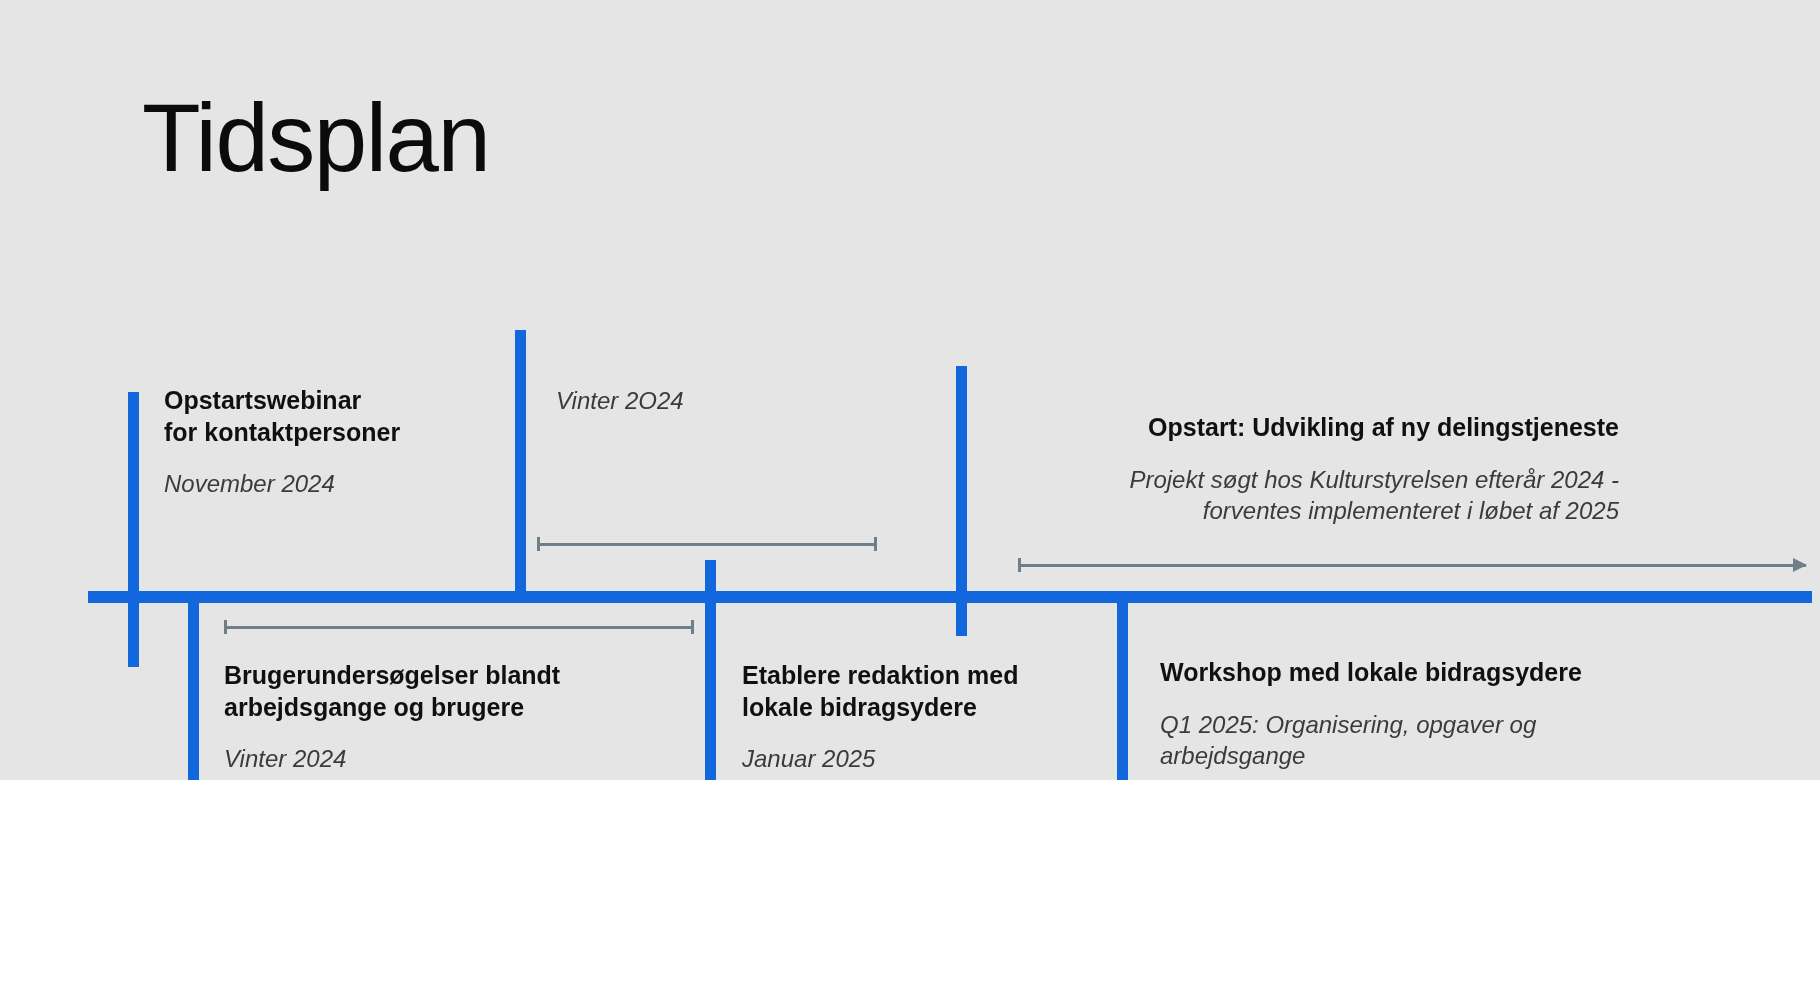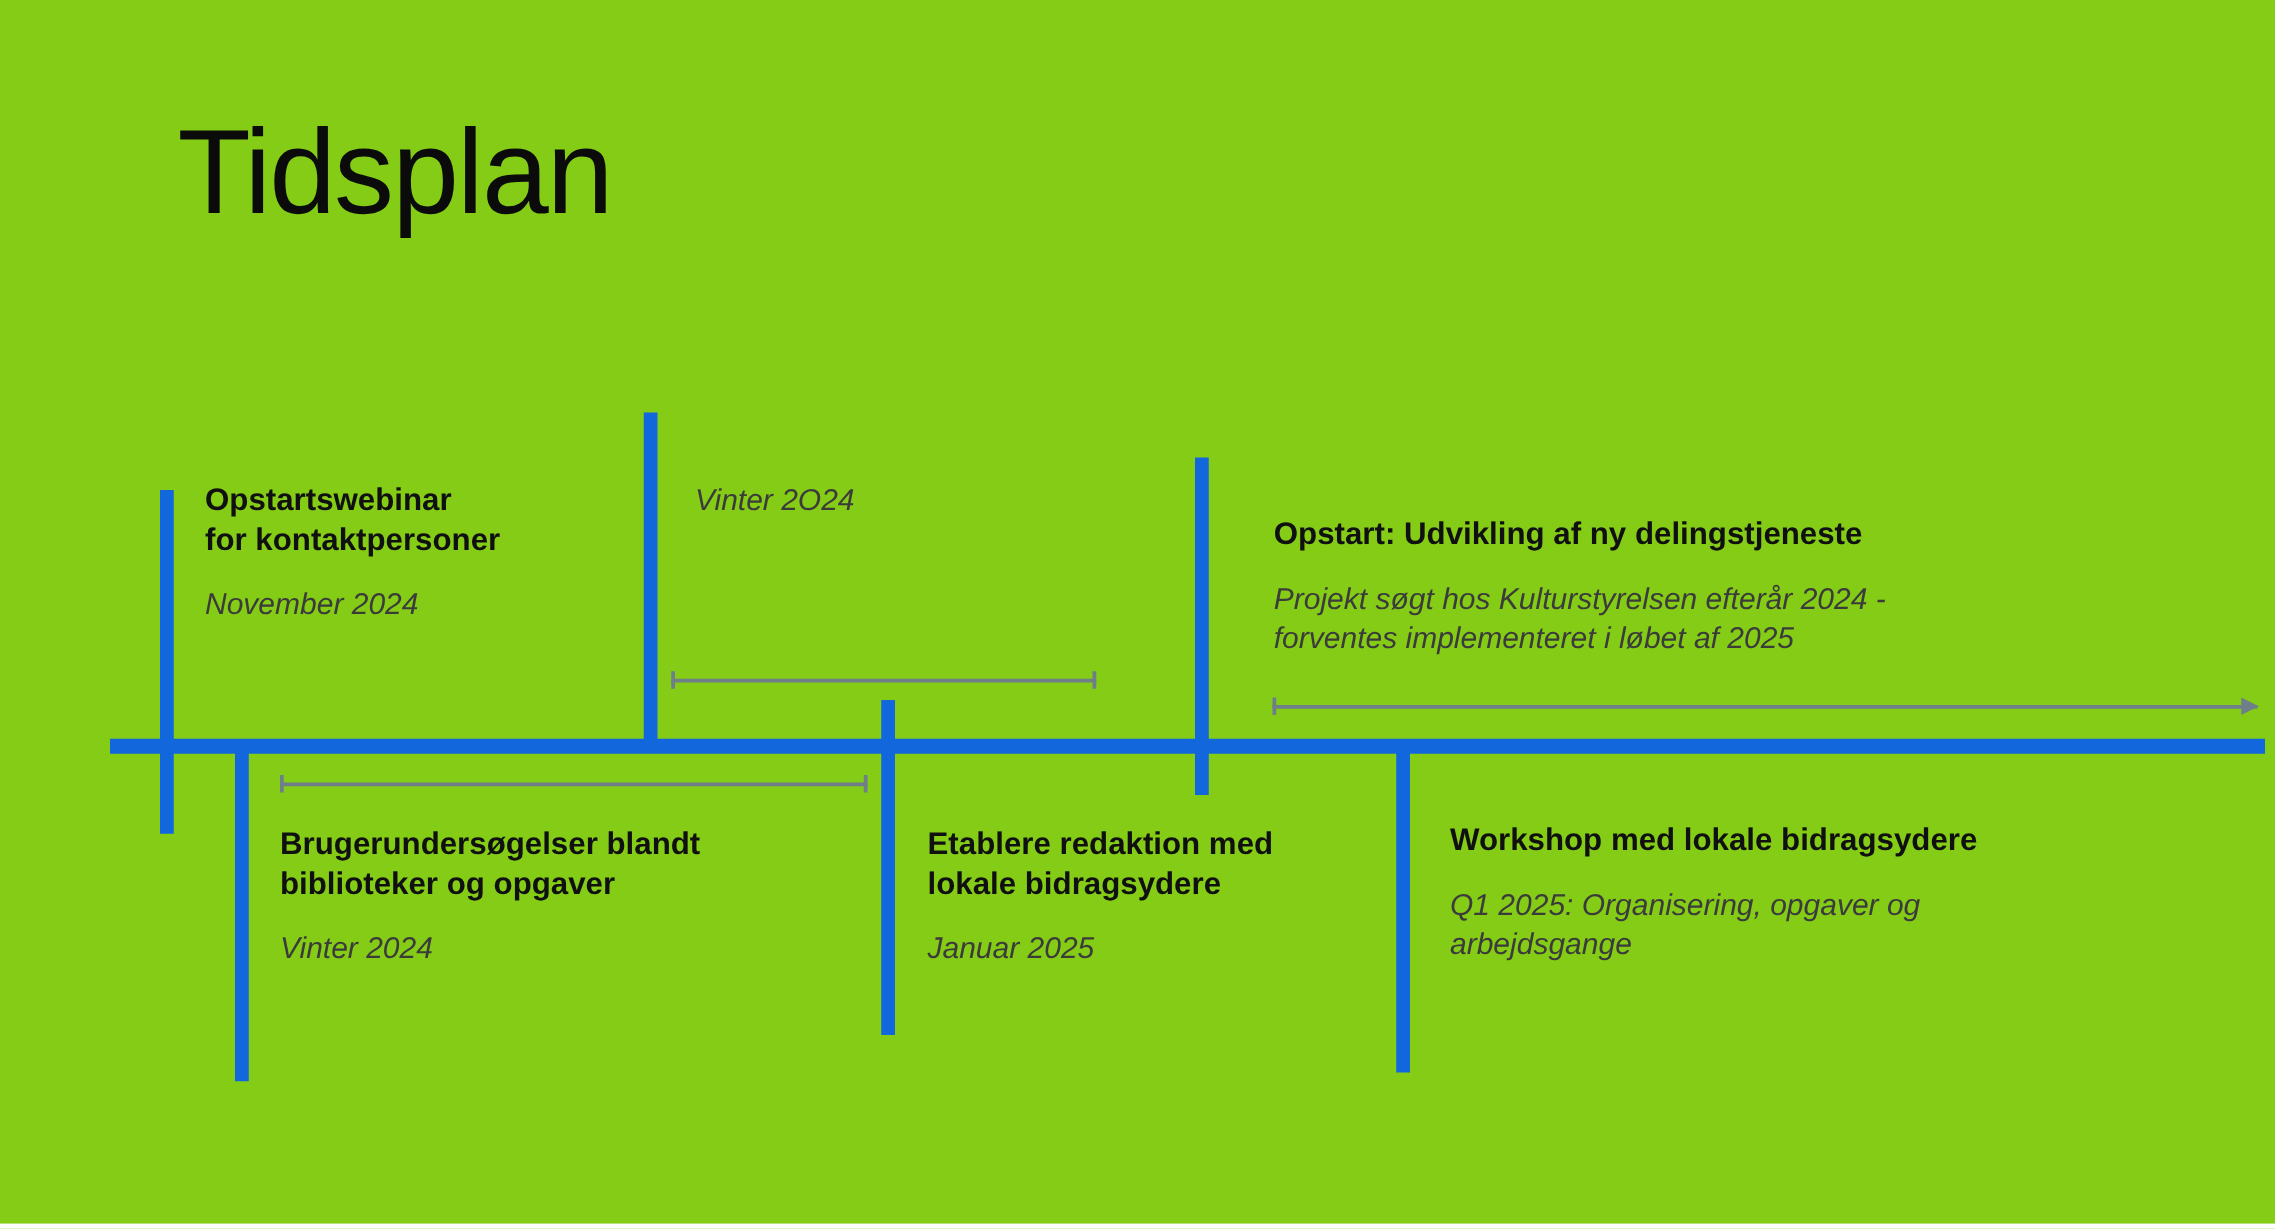--- a/index.html
+++ b/index.html
@@ -8,22 +8,22 @@
     padding: 0;
     background: #ffffff;
   }
   body {
     font-family: "Liberation Sans", "DejaVu Sans", sans-serif;
     color: #111111;
   }
   #slide {
     position: relative;
     width: 1820px;
-    height: 979px;
-    background: #84cc16;
+    height: 780px;
+    background: #e5e5e5;
     overflow: hidden;
   }
 
   
   #page-title {
     position: absolute;
     left: 142px;
     top: 88px;
     font-size: 96px;
     font-weight: 400;
@@ -146,29 +146,29 @@
   <div class="event" style="left:164px; top:385px; width:300px;">
     <p class="event-title">Opstartswebinar
 for kontaktpersoner</p>
     <p class="event-date">November 2024</p>
   </div>
 
   <div class="event" style="left:556px; top:385px; width:320px;">
     <p class="event-date">Vinter 2O24</p>
   </div>
 
-  <div class="event" style="left:1019px; top:412px; width:600px;">
+  <div class="event" style="left:1019px; top:412px; width:600px;text-align:right;">
     <p class="event-title">Opstart: Udvikling af ny delingstjeneste</p>
     <p class="event-date">Projekt søgt hos Kulturstyrelsen efterår 2024 -
 forventes implementeret i løbet af 2025</p>
   </div>
 
   <div class="event" style="left:224px; top:660px; width:400px;">
     <p class="event-title">Brugerundersøgelser blandt
-biblioteker og opgaver</p>
+arbejdsgange og brugere</p>
     <p class="event-date">Vinter 2024</p>
   </div>
 
   <div class="event" style="left:742px; top:660px; width:340px;">
     <p class="event-title">Etablere redaktion med
 lokale bidragsydere</p>
     <p class="event-date">Januar 2025</p>
   </div>
 
   <div class="event" style="left:1160px; top:657px; width:520px;">

